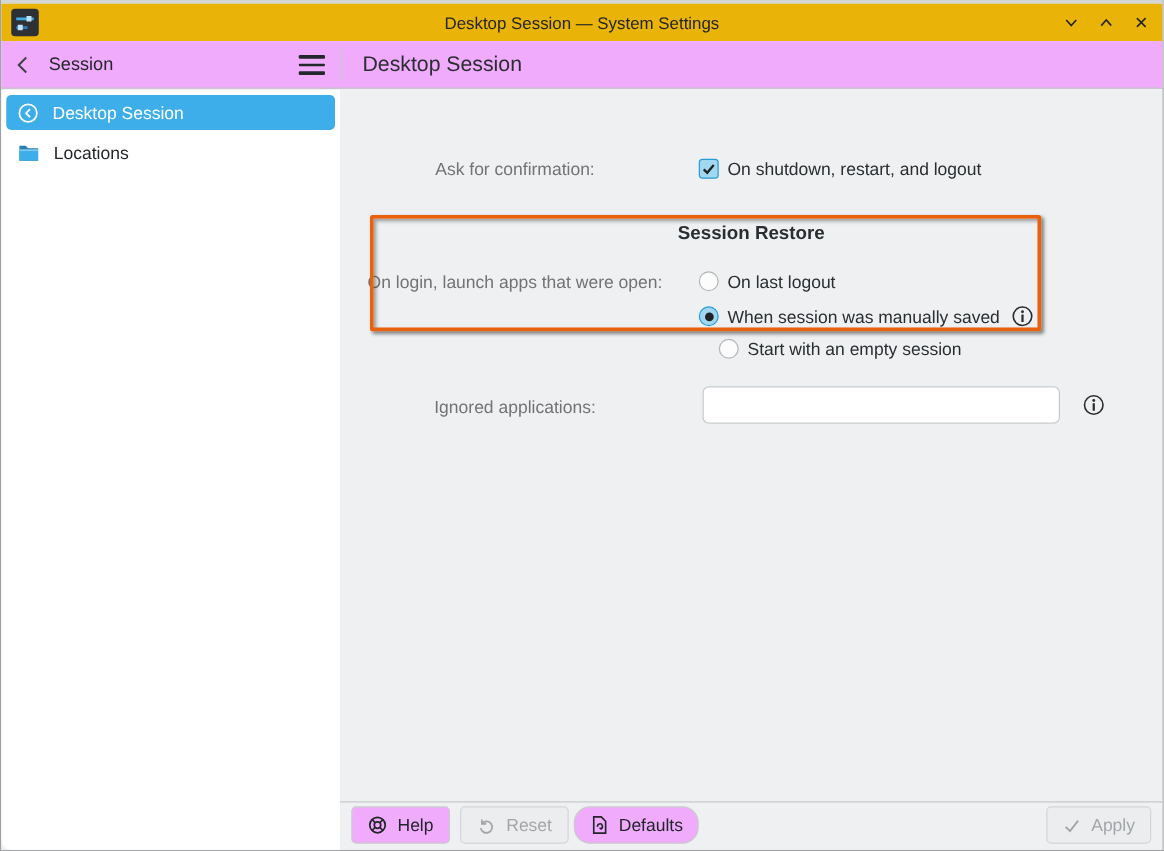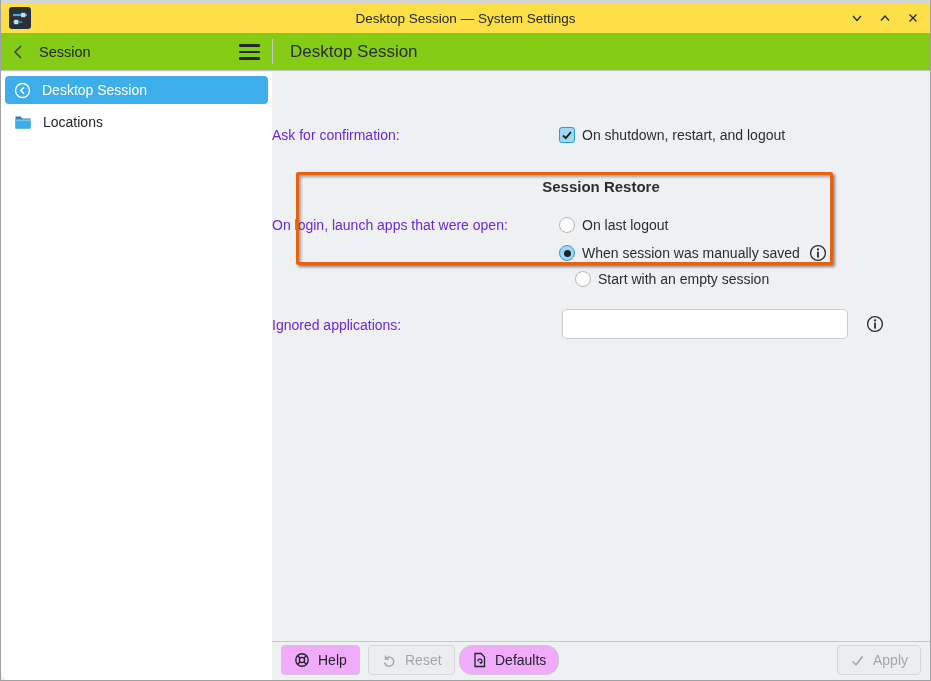--- a/index.html
+++ b/index.html
@@ -9,58 +9,58 @@
     font-family:"Liberation Sans","DejaVu Sans",sans-serif;
     color:#232629; background:#eef0f1; overflow:hidden;
     border:1px solid #9fa1a2; border-top:none;
   }
   
   .top-artifact { position:absolute; top:0; left:0; right:0; height:3px; background:#d4d5d5; }
 
   
   .titlebar {
     position:absolute; top:3px; left:0; right:0; height:30px;
-    background:#fde047; display:flex; align-items:center; padding:0 8px;
+    background:#eab308; display:flex; align-items:center; padding:0 8px;
   }
   .app-icon {
     width:22px; height:22px; background:#2d3136; border-radius:3px;
     position:relative; flex:0 0 auto;
   }
   .titlebar-title {
     position:absolute; left:0; right:0; text-align:center;
     font-size:13.5px; color:#232629; pointer-events:none;
   }
   .win-controls { margin-left:auto; display:flex; gap:10px; align-items:center; z-index:2; }
   .win-btn { width:18px; height:18px; display:flex; align-items:center; justify-content:center; }
 
   
   .header {
     position:absolute; top:33px; left:0; right:0; height:38px;
-    background:#84cc16; border-bottom:1px solid #c2c4c5;
+    background:#f0abfc; border-bottom:1px solid #c2c4c5;
   }
   .back-group { position:absolute; left:10px; top:0; height:100%; display:flex; align-items:center; gap:14px; }
   .back-label { font-size:14.5px; }
   .hamburger { position:absolute; left:238px; top:7px; width:26px; height:24px; display:flex; flex-direction:column; justify-content:center; gap:4px; }
   .hamburger span { display:block; width:21px; height:2.6px; background:#24282c; border-radius:1px; }
   .header-vsep { position:absolute; left:271px; top:6px; bottom:6px; width:1px; background:#c6c8c9; }
   .page-title { position:absolute; left:289px; top:0; height:100%; display:flex; align-items:center; font-size:17px; color:#2b2e31; }
 
   
   .main-row { position:absolute; top:72px; left:0; right:0; bottom:0; display:flex; background:#eef0f1; }
   .sidebar { width:271px; background:#ffffff; border-bottom-left-radius:8px; padding-top:4px; flex:0 0 auto; }
   .side-item {
     margin:0 4px 4px 4px; height:28px; border-radius:4px;
     display:flex; align-items:center; gap:11px; padding:0 9px; font-size:14px;
   }
   .side-item.selected { background:#3daee9; color:#ffffff; }
   .content { position:relative; flex:1; }
 
   .section-heading { position:absolute; left:0; width:100%; text-align:center; font-size:15px; font-weight:bold; color:#2b2e31; }
   .form-row { position:absolute; left:0; display:flex; align-items:center; font-size:14px; }
-  .row-label { width:285px; text-align:left; padding-right:5px; color:#6d28d9; }
+  .row-label { width:285px; text-align:center; padding-right:5px; color:#737373; }
 
   .checkbox {
     width:16px; height:16px; border:1px solid #2a9cd8; border-radius:3px;
     background:#a2d7f2; display:flex; align-items:center; justify-content:center; margin-left:2px;
   }
   .radio {
     width:16px; height:16px; border:1px solid #b4b7b9; border-radius:50%;
     background:#fcfcfc; margin-left:2px; position:relative; flex:0 0 auto;
   }
   .radio.checked { background:#a2d7f2; border-color:#2a9cd8; }

